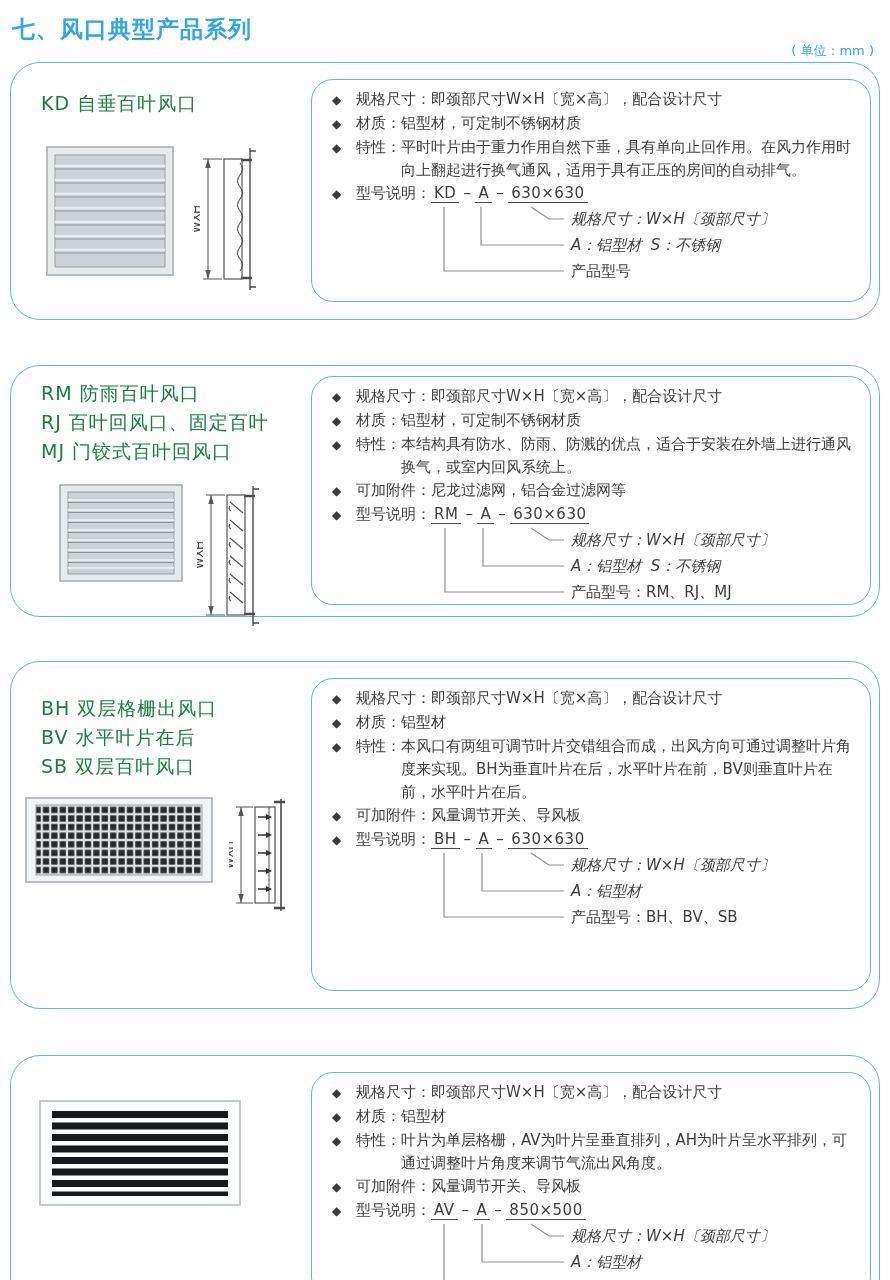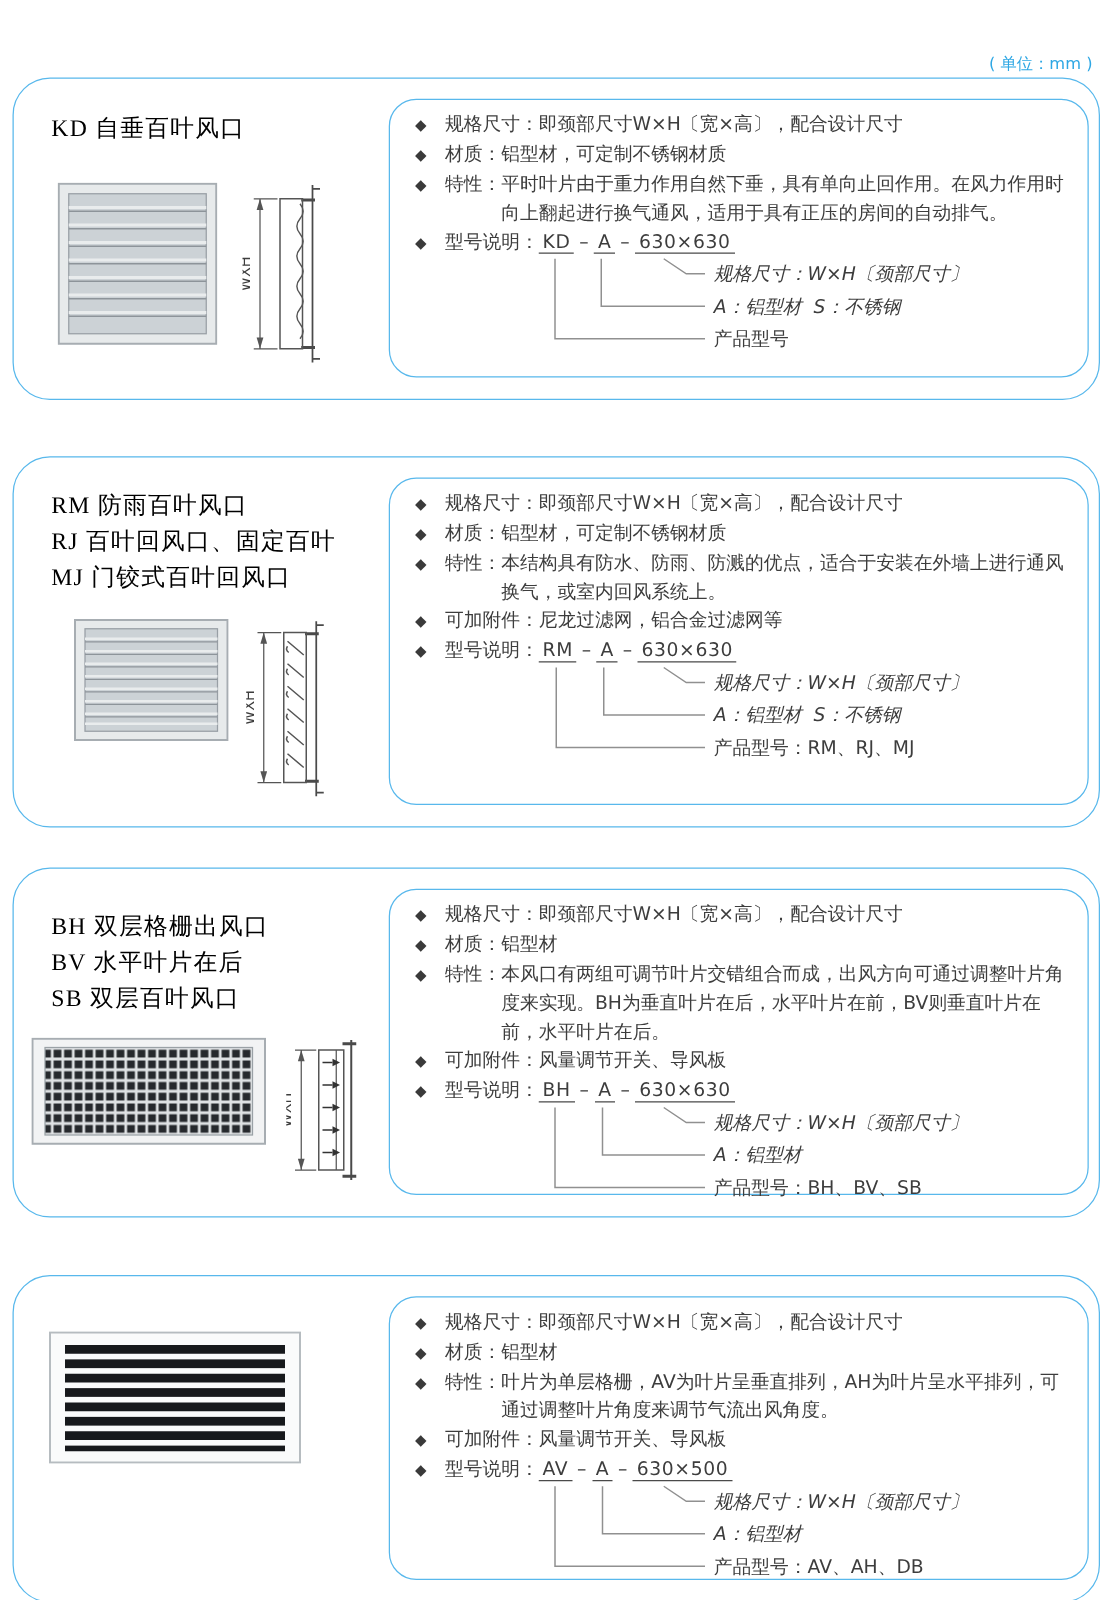--- a/index.html
+++ b/index.html
@@ -12,30 +12,30 @@
   .header { position:relative; height:62px; padding:14px 18px 0 12px; }
   .page-title { font-size:23px; font-weight:bold; color:#2ea7e4; letter-spacing:1px; }
   .unit-note { position:absolute; right:16px; bottom:2px; font-size:13px; color:#2ea7e4; white-space:pre;margin-top:44px; }
 
   .cards { padding:0 10px; }
   .card {
     position:relative; display:flex; border:1.4px solid #58b8ec; border-radius:30px;
     margin-bottom:45px; background:#fff;
   }
   .card.s1 { height:258px; }
-  .card.s2 { height:297px; margin-bottom:32px; }
-  .card.s3 { height:280px; margin-bottom:46px; }
+  .card.s2 { height:252px; margin-bottom:44px;align-items:center; }
+  .card.s3 { height:348px; margin-bottom:46px; }
   .card.s4 { height:262px; margin-bottom:14px; }
 
   .left { width:300px; flex:none; padding-left:30px; }
   .s1 .left { padding-top:26px; }
   .s2 .left { padding-top:24px; }
   .s3 .left { padding-top:32px; }
   .s4 .left { padding-top:40px; }
-  .title-line { font-size:19px; line-height:29px; color:#000000; letter-spacing:1px; white-space:pre;font-family:Liberation Serif, serif; }
+  .title-line { font-size:19px; line-height:29px; color:#15803d; letter-spacing:1px; white-space:pre; }
   .product-row { display:flex; align-items:flex-start; }
   .s1 .product-row { margin-top:28px; margin-left:5px; gap:20px; }
   .s2 .product-row { margin-top:18px; margin-left:18px; gap:14px; }
   .s3 .product-row { margin-top:16px; margin-left:-16px; gap:16px; }
   .s4 .product-row { margin-top:4px; margin-left:-2px; }
 
   .spec-box {
     flex:1; margin:16px 8px 17px 0; border:1.4px solid #58b8ec; border-radius:22px;
     padding:8px 14px 4px 20px; font-size:15px;
   }
@@ -53,20 +53,21 @@
   .connectors polyline { fill:none; stroke:#909090; stroke-width:1.2; }
   .callout { position:absolute; left:140px; line-height:20px; white-space:pre; font-size:15px; }
   .callout.c1 { top:4px;font-style:italic; }
   .callout.c2 { top:30px;font-style:italic; }
   .callout.c3 { top:56px; }
 </style>
 </head>
 <body>
 
 <div class="header">
+  <div class="page-title">七、风口典型产品系列</div>
   <div class="unit-note">( 单位：mm )</div>
 </div>
 
 <div class="cards">
 
   <section class="card s1">
     <div class="left">
       <div class="titles">
         <div class="title-line">KD 自垂百叶风口</div>
       </div>
@@ -327,21 +328,21 @@
       <div class="spec-row">
         <span class="marker">◆</span>
         <span class="spec-label">可加附件：</span>
         <span class="spec-text">风量调节开关、导风板</span>
       </div>
       <div class="model-block">
         <span class="marker">◆</span>
         <span class="spec-label">型号说明：</span>
         <div class="code-wrap">
           <div class="code-line">
-            <span class="code-part">AV</span><span class="code-sep">–</span><span class="code-part">A</span><span class="code-sep">–</span><span class="code-part">630×500</span>
+            <span class="code-part">AV</span><span class="code-sep">–</span><span class="code-part">A</span><span class="code-sep">–</span><span class="code-part">850×500</span>
           </div>
           <div class="model-diagram">
             <svg class="connectors" width="134" height="74" viewBox="0 0 134 74">
               <polyline points="100,2 118,14 133,14"></polyline>
               <polyline points="51,2 51,40 133,40"></polyline>
               <polyline points="13,2 13,66 133,66"></polyline>
             </svg>
             <div class="callout c1">规格尺寸：W×H〔颈部尺寸〕</div>
             <div class="callout c2">A：铝型材</div>
             <div class="callout c3">产品型号：AV、AH、DB</div>

